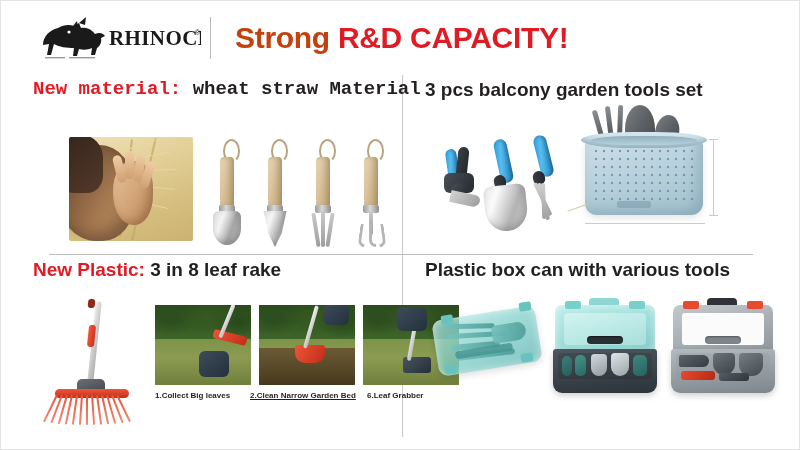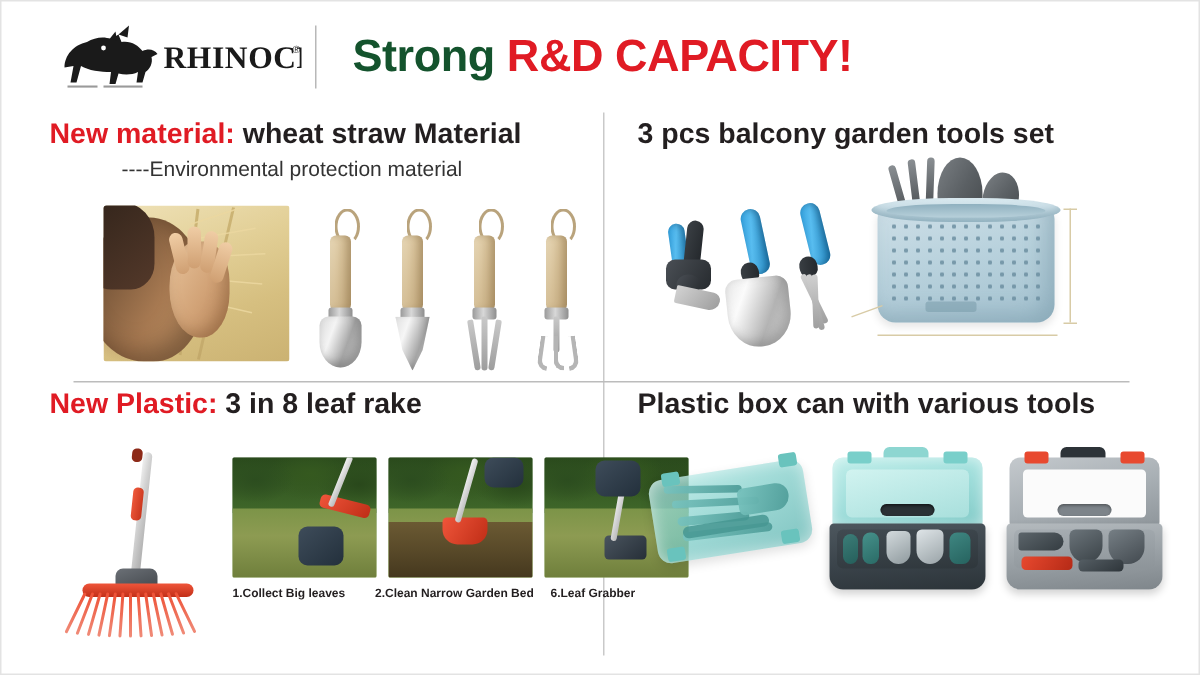--- a/index.html
+++ b/index.html
@@ -31,21 +31,21 @@
   .logo-svg{display:block;}
   .hdr-sep{
     position:absolute;left:209px;top:16px;
     width:1px;height:42px;background:#b8b8b8;
   }
   .hdr-title{
     position:absolute;left:234px;top:17px;
     font-size:30px;font-weight:bold;letter-spacing:-0.3px;
     white-space:nowrap;line-height:40px;
   }
-  .hdr-title .dark{color:#14532d;}
+  .hdr-title .dark{color:#c2410c;}
   .hdr-title .red{color:#e01b24;}
 
   
   .v-divider{
     position:absolute;left:401px;top:74px;
     width:1px;height:362px;background:#c9c9c9;
   }
   .h-divider{
     position:absolute;left:48px;top:253px;
     width:704px;height:1px;background:#bcbcbc;
@@ -59,21 +59,21 @@
   #quad-br{left:424px;top:258px;width:352px;height:178px;}
 
   .head-line{white-space:nowrap;line-height:1.15;}
   .h-red{color:#e01b24;font-weight:bold;}
   .h-dark{color:#231f20;font-weight:bold;}
   .sub-note{
     color:#333;font-size:14px;font-weight:normal;
     white-space:nowrap;line-height:1.2;
   }
 
-  #quad-tl .head-line{font-size:19px;}
+  #quad-tl .head-line{font-size:19px;font-family:Liberation Mono, monospace;}
   #quad-tl .sub-note{margin-top:3px;padding-left:48px;}
   #quad-tr .head-line{font-size:19px;}
   #quad-bl .head-line{font-size:19px;}
   #quad-br .head-line{font-size:19px;}
 
   
   .photo-wheat{
     position:absolute;left:36px;top:58px;
     width:124px;height:104px;
     border-radius:2px;overflow:hidden;
@@ -463,21 +463,20 @@
   </div>
 
   <div class="v-divider"></div>
   <div class="h-divider"></div>
 
   <div class="quad" id="quad-tl">
     <div class="head-line">
       <span class="h-red">New material:</span>
       <span class="h-dark">wheat straw Material</span>
     </div>
-    <div class="sub-note">----Environmental protection material</div>
 
     <div class="photo-wheat">
       <div class="stalk" style="left:56px;top:2px;"></div>
       <div class="stalk" style="left:74px;top:0px;height:104px;transform:rotate(13deg);"></div>
       <div class="awn" style="left:58px;top:12px;width:36px;transform:rotate(-18deg);"></div>
       <div class="awn" style="left:60px;top:22px;width:42px;transform:rotate(-10deg);"></div>
       <div class="awn" style="left:62px;top:34px;width:46px;transform:rotate(-3deg);"></div>
       <div class="awn" style="left:62px;top:48px;width:44px;transform:rotate(5deg);"></div>
       <div class="awn" style="left:60px;top:62px;width:40px;transform:rotate(13deg);"></div>
       <div class="face"></div>
@@ -618,21 +617,21 @@
     <div class="caption" style="left:122px;">1.Collect Big leaves</div>
 
     <div class="field-photo" style="left:226px;">
       <div class="fp-bush"></div>
         <div class="fp-ground"></div>
         <div class="fp-soil"></div>
       <div class="fp-tool" style="left:36px;top:40px;width:30px;height:18px;border-radius:3px 3px 10px 10px;"></div>
       <div class="fp-pole" style="left:50px;top:0px;height:44px;transform:rotate(16deg);"></div>
       <div class="fp-hand" style="left:64px;top:0px;width:26px;height:20px;"></div>
     </div>
-    <div class="caption" style="left:217px;">2.Clean Narrow Garden Bed</div>
+    <div class="caption" style="left:217px;text-decoration:underline;">2.Clean Narrow Garden Bed</div>
 
     <div class="field-photo" style="left:330px;">
       <div class="fp-bush"></div>
         <div class="fp-ground"></div>
       <div class="fp-tool" style="left:40px;top:52px;width:28px;height:16px;background:linear-gradient(140deg,#4a545e,#262f38);"></div>
       <div class="fp-pole" style="left:48px;top:8px;height:48px;transform:rotate(10deg);"></div>
       <div class="fp-hand" style="left:34px;top:2px;width:30px;height:24px;"></div>
     </div>
     <div class="caption" style="left:334px;">6.Leaf Grabber</div>
   </div>

